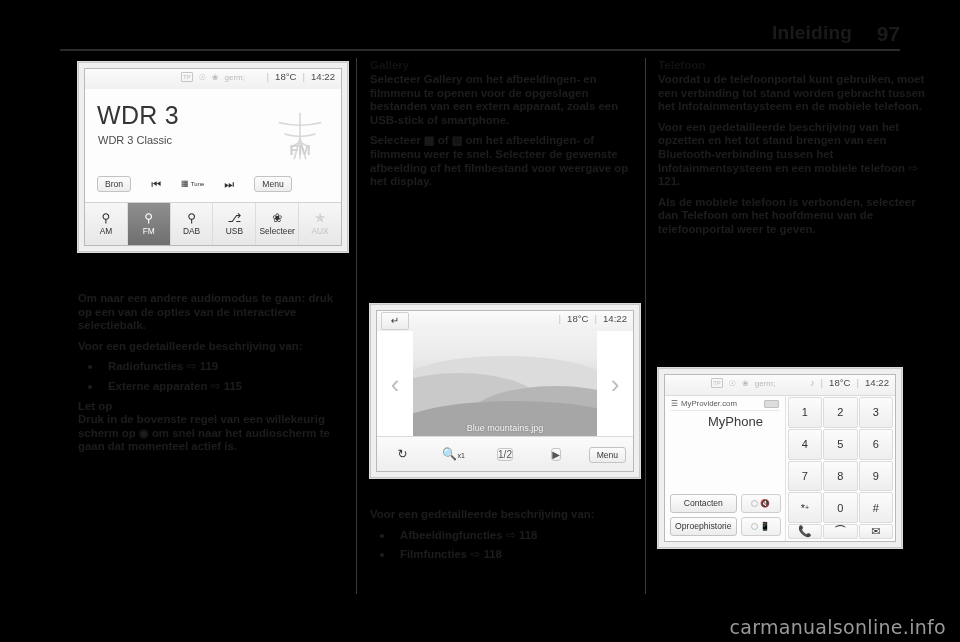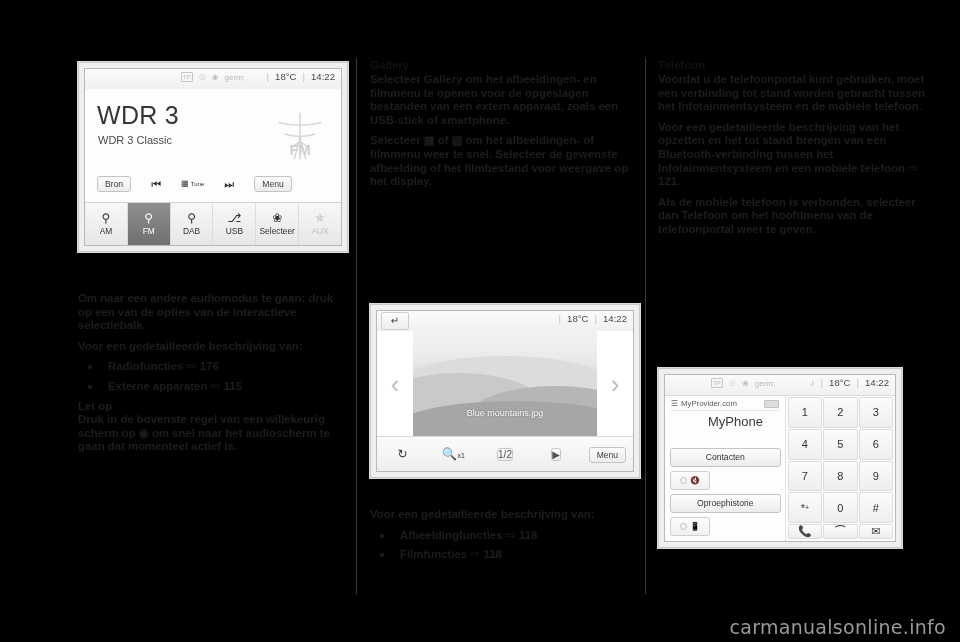--- a/index.html
+++ b/index.html
@@ -64,49 +64,54 @@
   
   #gallery-shot{left:370px;top:304px;width:268px;height:172px;}
   .gal-body{position:absolute;left:0;right:0;top:20px;bottom:34px;background:#fff;display:flex;align-items:center;}
   .arrowL,.arrowR{width:36px;display:flex;align-items:center;justify-content:center;font-size:26px;color:#bdbdbd;font-weight:300;}
   .photo{flex:1;height:100%;position:relative;background:linear-gradient(#f2f2f2 0%,#eaeaea 26%,#d8d8d8 48%,#c4c4c4 70%,#b4b4b4 100%);overflow:hidden;}
   .ridge{position:absolute;left:-6%;width:112%;border-radius:50% 50% 0 0;}
   .r1{top:24%;height:50%;background:#dcdcdc;}
   .r2{top:40%;height:60%;background:#c9c9c9;left:-20%;width:90%;}
   .r3{top:52%;height:60%;background:#b6b6b6;left:30%;width:95%;}
   .r4{top:66%;height:50%;background:#a6a6a6;left:-10%;width:130%;}
-  .photocap{position:absolute;left:0;right:0;bottom:19px;text-align:center;font-size:9px;color:#fafafa;text-shadow:0 0 2px rgba(0,0,0,.35);}
+  .photocap{position:absolute;left:0;right:0;bottom:4px;text-align:center;font-size:9px;color:#fafafa;text-shadow:0 0 2px rgba(0,0,0,.35);}
   .gal-bar{position:absolute;left:0;right:0;bottom:0;height:34px;background:linear-gradient(#fbfbfb,#eeeeee);border-top:1px solid #dadada;display:flex;align-items:center;}
   .gb{flex:1;text-align:center;font-size:12px;color:#333;}
   .gbtn{width:26px;height:15px;margin:0 auto;border:1px solid #c6c6c6;border-radius:3px;background:linear-gradient(#fcfcfc,#ededed);font-size:10px;line-height:15px;color:#555;}
 
   
   #phone-shot{left:658px;top:368px;width:242px;height:178px;}
   .ph-body{position:absolute;left:0;right:0;top:20px;bottom:0;display:flex;}
   .ph-left{width:52%;position:relative;border-right:1px solid #e2e2e2;}
   .provline{position:absolute;left:6px;top:4px;right:6px;display:flex;align-items:center;font-size:7.8px;color:#5a5a5a;gap:3px;border-bottom:1px solid #e6e6e6;padding-bottom:2px;}
   .batt{margin-left:auto;width:13px;height:6px;border:1px solid #c0c0c0;border-radius:1px;background:#dcdcdc;}
   .phname{position:absolute;left:6px;top:19px;font-size:13px;color:#3a3a3a;padding-left:37px;}
   .ph-btns{position:absolute;left:5px;right:4px;bottom:5px;display:flex;flex-direction:column;gap:4px;}
-  .ph-row{display:flex;gap:4px;align-items:stretch;flex-direction:column;}
+  .ph-row{display:flex;gap:4px;align-items:stretch;}
   .ph-wide{flex:1;border:1px solid #c4c4c4;border-radius:3px;background:linear-gradient(#fdfdfd,#ececec);font-size:8.6px;color:#333;text-align:center;line-height:17px;height:17px;}
   .ph-small{width:38px;border:1px solid #cfcfcf;border-radius:3px;background:linear-gradient(#fcfcfc,#f0f0f0);height:17px;display:flex;align-items:center;justify-content:center;gap:3px;color:#b4b4b4;font-size:8px;}
   .radioDot{width:5px;height:5px;border:1px solid #bdbdbd;border-radius:50%;}
   .keypad{flex:1;display:grid;grid-template-columns:repeat(3,1fr);grid-template-rows:repeat(4,1fr);gap:1px;padding:2px;}
   .key{background:linear-gradient(#fcfcfc,#eeeeee);border:1px solid #dcdcdc;border-radius:2px;display:flex;align-items:center;justify-content:center;font-size:11px;color:#2f2f2f;}
   .key.call{font-size:11px;}
 
   
   .watermark{position:absolute;right:14px;bottom:4px;font-size:19px;color:#9a9a9a;font-family:"DejaVu Sans",sans-serif;letter-spacing:.3px;}
 </style>
 </head>
 <body>
 
 <div class="page">
 
+  <div class="header">
+    <div class="htitle">Inleiding</div>
+    <div class="hpage">97</div>
+    <div class="hrule"></div>
+  </div>
 
   <div class="vrule v1"></div>
   <div class="vrule v2"></div>
 
   <div class="shot" id="radio-shot">
     <div class="screen">
 
       <div class="statusbar">
         <div class="sb-left">
           <span class="tpbox">TP</span>
@@ -179,21 +184,21 @@
   </div>
 
   <div class="col c1" style="top:292px;">
     <p class="par">Om naar een andere audiomodus te gaan: druk op een van de opties van de interactieve selectiebalk.</p>
     <p class="par">Voor een gedetailleerde beschrijving van:</p>
     <ul class="bl">
       <li>
         <span class="dot"></span>
         <span>Radiofuncties</span>
         <span class="arrowref">⇨</span>
-        <span>176</span>
+        <span>119</span>
       </li>
       <li>
         <span class="dot"></span>
         <span>Externe apparaten</span>
         <span class="arrowref">⇨</span>
         <span>115</span>
       </li>
     </ul>
     <p class="noteTitle">Let op</p>
     <p class="par last">

